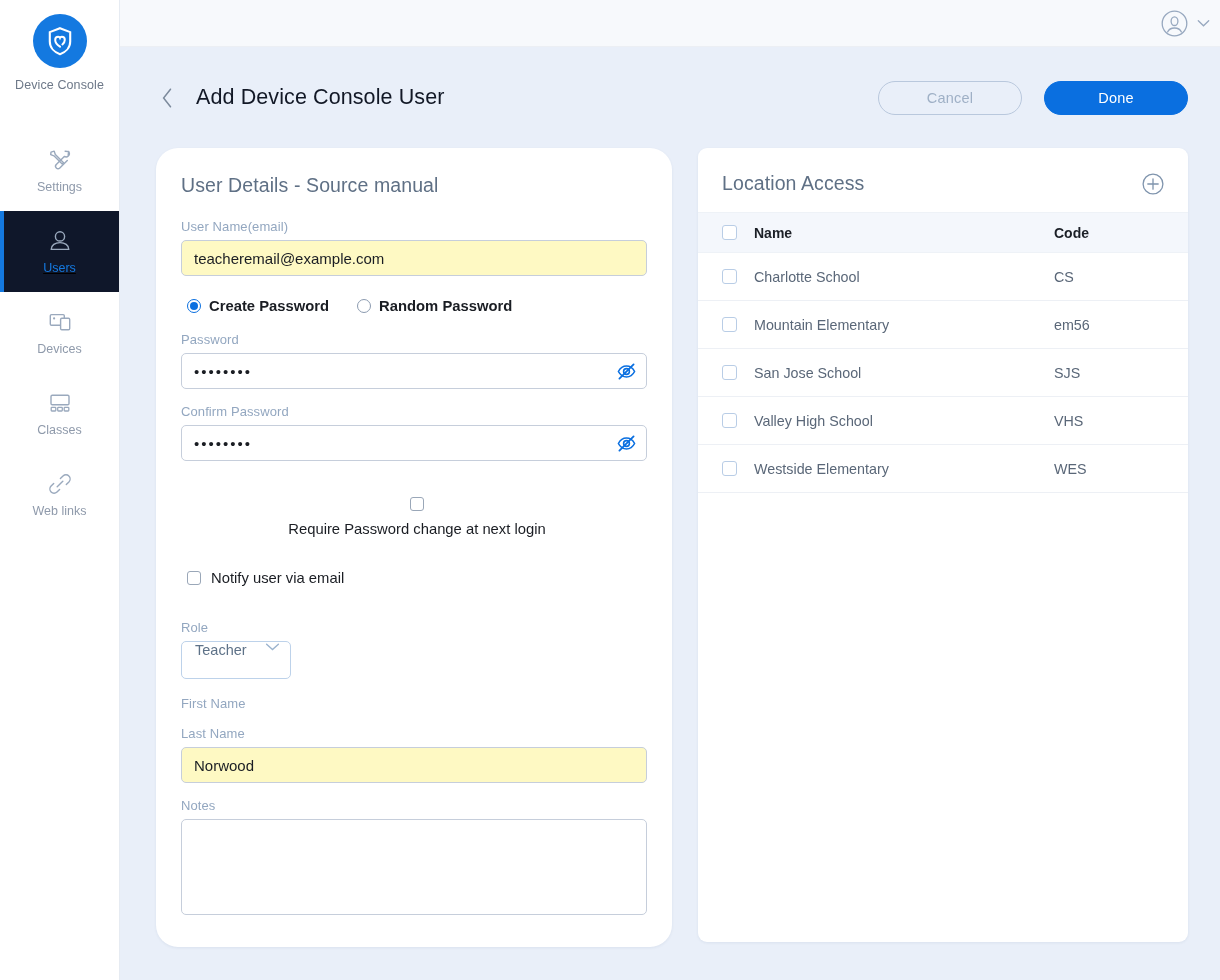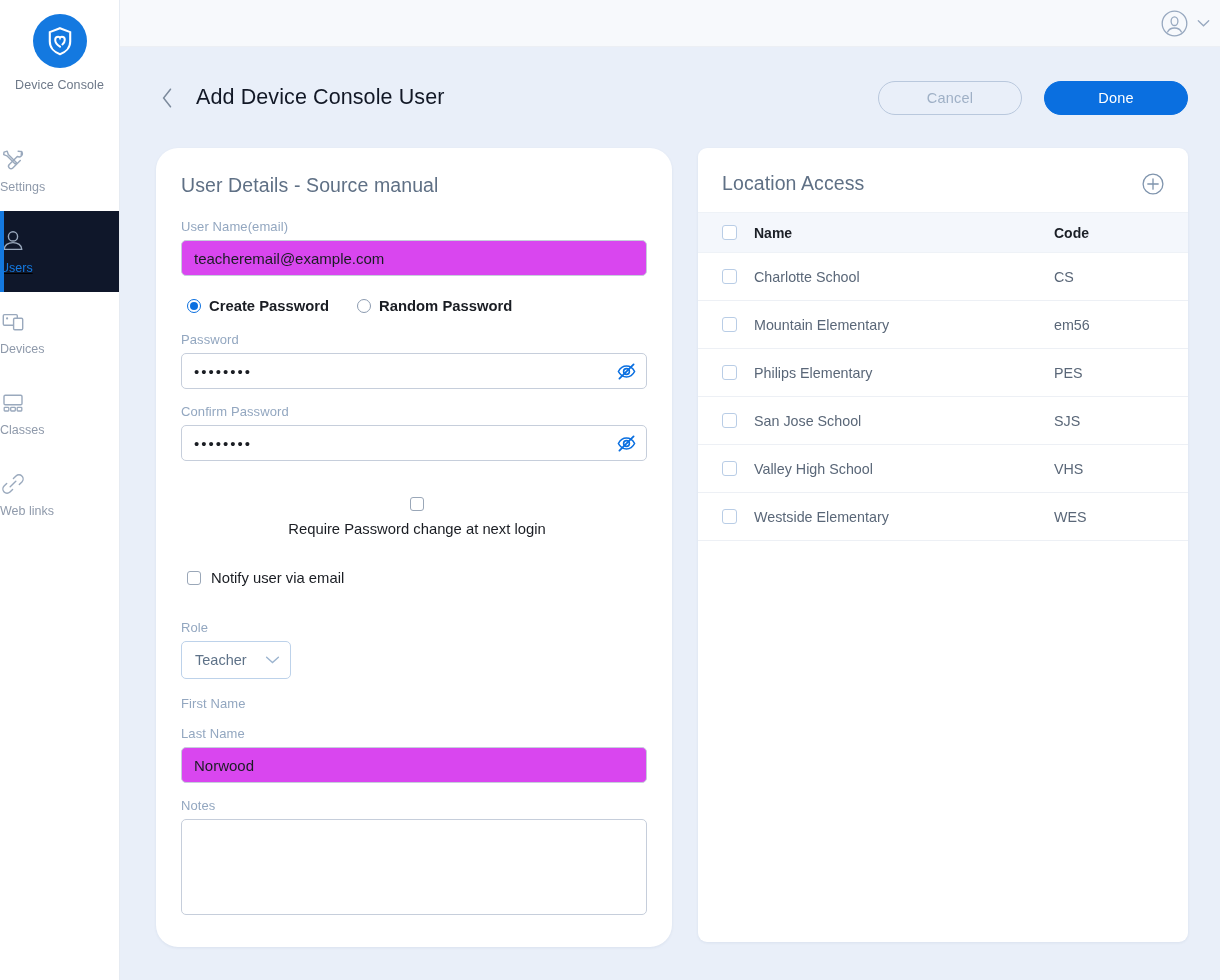--- a/index.html
+++ b/index.html
@@ -24,21 +24,21 @@
     width: 54px; height: 54px; border-radius: 50%;
     background: #1479e0;
     display: flex; align-items: center; justify-content: center;
   }
   .brand-label {
     margin-top: 10px; font-size: 12.5px; color: #6d7888; letter-spacing: .1px;
   }
   .nav-item {
     position: relative;
     height: 81px;
-    display: flex; flex-direction: column; justify-content: center;
+    display: flex; flex-direction: column; align-items: center; justify-content: center;
     gap: 7px;
     cursor: pointer;
   }
   .nav-item .nav-label { font-size: 12.5px; color: #8f9aab; }
   .nav-item svg { display: block; }
   .nav-item.active { background: #0f172a; text-decoration: underline; }
   .nav-item.active::before {
     content: ""; position: absolute; left: 0; top: 0; bottom: 0;
     width: 4px; background: #1479e0;
   }
@@ -96,21 +96,21 @@
     font-size: 19.5px; color: #5f7085; font-weight: 400; letter-spacing: .1px;
   }
   .card-left .section-title { margin-bottom: 22px; }
 
   .field-label {
     font-size: 13px; color: #93a7c0; margin-bottom: 6px; letter-spacing: .1px;
   }
   .text-input {
     width: 466px; height: 36px;
     border: 1px solid #c6cedb; border-radius: 5px;
-    background: #d946ef; font-size: 15px; color: #1a1d23;
+    background: #fef9c3; font-size: 15px; color: #1a1d23;
     padding: 0 12px;
     font-family: "Liberation Sans", sans-serif;
     outline: none;
   }
   .field { margin-bottom: 15px; }
   .pw-wrap { position: relative; width: 466px; }
   .pw-input {
     width: 466px; height: 36px;
     border: 1px solid #c6cedb; border-radius: 5px;
     background: #fff; font-size: 15px; color: #1a1d23;
@@ -144,21 +144,21 @@
   .cbox {
     width: 14px; height: 14px; border-radius: 3px;
     border: 1px solid #9aa7b8; background: #fff; flex: 0 0 14px;
   }
   .check-label { font-size: 14.8px; color: #1a1d23; }
 
   .role-block { margin-top: 34px; }
   .select {
     width: 110px; height: 38px;
     border: 1px solid #bdd2ea; border-radius: 5px;
-    display: flex; align-items: center; justify-content: space-between;
+    display: flex; align-items: flex-start; justify-content: space-between;
     padding: 0 10px 0 13px; cursor: pointer; background: #fff;
   }
   .select-value { font-size: 14.5px; color: #5e7288; }
 
   textarea.notes {
     width: 466px; height: 96px;
     border: 1px solid #c6cedb; border-radius: 5px;
     resize: none; outline: none;
     font-family: "Liberation Sans", sans-serif; font-size: 15px; color: #1a1d23;
     padding: 8px 12px;
@@ -401,27 +401,20 @@
                 <td class="c-check">
                   <div class="cbox-tbl"></div>
                 </td>
                 <td class="c-name">Mountain Elementary</td>
                 <td class="c-code">em56</td>
               </tr>
               <tr>
                 <td class="c-check">
                   <div class="cbox-tbl"></div>
                 </td>
-                <td class="c-name">Philips Elementary</td>
-                <td class="c-code">PES</td>
-              </tr>
-              <tr>
-                <td class="c-check">
-                  <div class="cbox-tbl"></div>
-                </td>
                 <td class="c-name">San Jose School</td>
                 <td class="c-code">SJS</td>
               </tr>
               <tr>
                 <td class="c-check">
                   <div class="cbox-tbl"></div>
                 </td>
                 <td class="c-name">Valley High School</td>
                 <td class="c-code">VHS</td>
               </tr>

